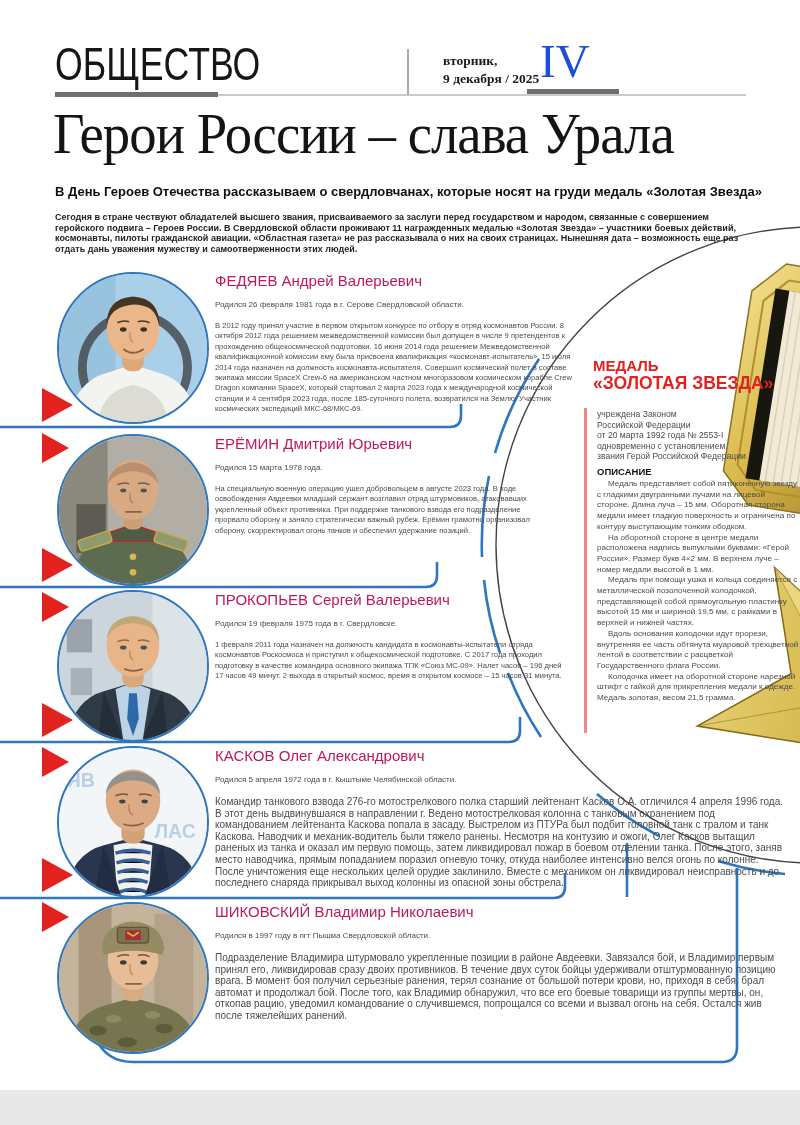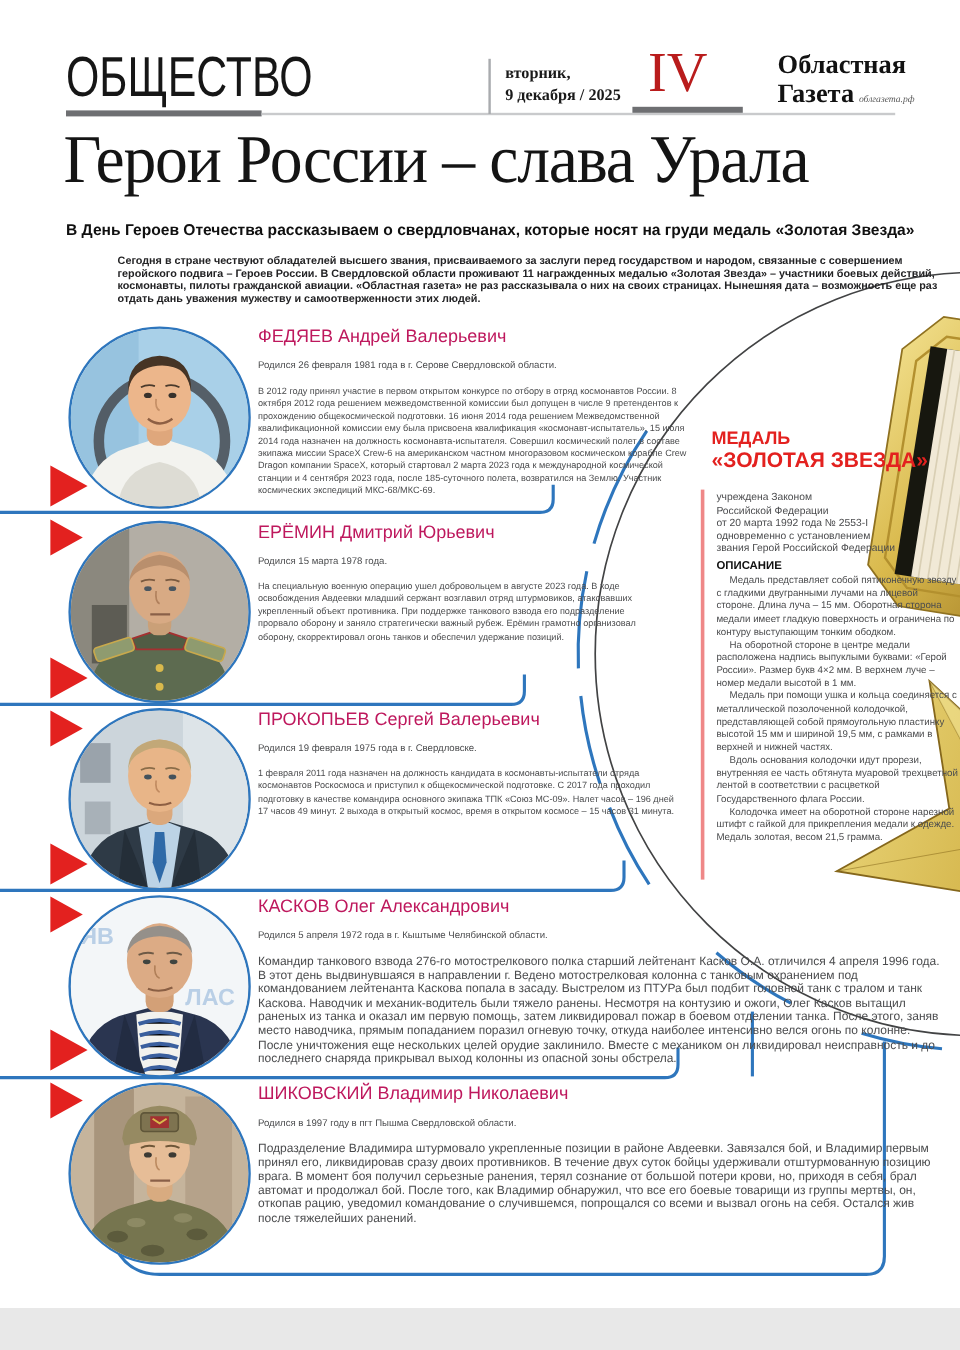--- a/index.html
+++ b/index.html
@@ -7,34 +7,34 @@
         font-family:"Liberation Sans", sans-serif;color:#4b4c4e;margin:0 auto;}
   .abs{position:absolute;}
 
   
   .section-title{left:55px;top:40px;font-size:47px;line-height:1;color:#161616;
     font-weight:500;letter-spacing:0px;transform:scaleX(.76);transform-origin:0 0;white-space:nowrap;}
   .bar-dark{background:#6e6f72;height:5px;}
   .bar1{left:55px;top:92px;width:163px;}
   .thin-rule{left:218px;top:94px;width:528px;height:1.5px;background:#c9cacc;}
   .v-divider{left:407px;top:49px;width:1.5px;height:46px;background:#a9abae;}
-  .date-block{left:421px;top:52px;font-family:"Liberation Serif",serif;font-weight:bold;
+  .date-block{left:443px;top:52px;font-family:"Liberation Serif",serif;font-weight:bold;
     font-size:13.5px;line-height:1.35;color:#1a1a1a;}
   .page-roman{left:540px;top:38px;font-family:"Liberation Serif",serif;font-size:47px;
-    line-height:1;color:#b91c1c;}
+    line-height:1;color:#1d4ed8;}
   .bar2{left:527px;top:89px;width:92px;}
   .masthead{left:648px;top:42px;font-family:"Liberation Serif",serif;font-weight:bold;
     font-size:22px;line-height:1.1;color:#121212;white-space:nowrap;}
   .masthead .site{font-size:8px;font-weight:normal;font-style:italic;color:#5a5a5a;margin-left:4px;}
 
   
   .headline{left:53px;top:104px;font-family:"Liberation Serif",serif;font-size:57px;line-height:1.05;
     color:#141414;font-weight:500;letter-spacing:-1px;transform:scaleX(.96);transform-origin:0 0;white-space:nowrap;}
   .subhead{left:55px;top:184px;font-size:13px;font-weight:bold;color:#101010;white-space:nowrap;}
-  .lead{left:55px;top:212px;width:692px;font-size:9px;font-weight:bold;line-height:10.6px;color:#232325;margin-left:43px;}
+  .lead{left:55px;top:212px;width:692px;font-size:9px;font-weight:bold;line-height:10.6px;color:#232325;}
 
   
   .p-head{font-size:15px;font-weight:normal;color:#be185d;white-space:nowrap;}
   .p-born{font-size:8px;color:#4b4c4e;}
   .p-bio{font-size:7.6px;line-height:10.4px;color:#4b4c4e;}
   .p-bio-lg{font-size:10px;line-height:11.6px;color:#4b4c4e;}
   .photo{left:57px;width:152px;height:152px;border-radius:50%;overflow:hidden;
     border:2.4px solid #2e76bd;box-sizing:border-box;background:#ddd;}
   .photo svg{display:block;width:100%;height:100%;}
 
@@ -132,24 +132,20 @@
   <div class="abs section-title z2">ОБЩЕСТВО</div>
   <div class="abs bar-dark bar1 z2"></div>
   <div class="abs thin-rule z2"></div>
   <div class="abs v-divider z2"></div>
   <div class="abs date-block z2">
     <span>вторник,</span><br>
     <span>9 декабря / 2025</span>
   </div>
   <div class="abs page-roman z2">IV</div>
   <div class="abs bar-dark bar2 z2"></div>
-  <div class="abs masthead z2">
-    <span>Областная</span><br>
-    <span>Газета</span><span class="site">облгазета.рф</span>
-  </div>
 
   <h1 class="abs headline z2" style="margin:0;">Герои России – слава Урала</h1>
   <div class="abs subhead z2">В День Героев Отечества рассказываем о свердловчанах, которые носят на груди медаль «Золотая Звезда»</div>
   <div class="abs lead z2">Сегодня в стране чествуют обладателей высшего звания, присваиваемого за заслуги перед государством и народом, связанные с совершением геройского подвига – Героев России.  В Свердловской области проживают 11 награжденных медалью «Золотая Звезда» – участники боевых действий,  космонавты, пилоты гражданской авиации. «Областная газета» не раз рассказывала о них на своих страницах. Нынешняя дата – возможность еще раз отдать дань уважения мужеству  и  самоотверженности этих людей.</div>
 
   <div class="abs photo z2" style="top:272px;">
     <svg viewBox="0 0 152 152">
       <rect width="152" height="152" fill="#a9d0e8"></rect>
         <rect width="58" height="152" fill="#97c3df"></rect>
       <circle cx="78" cy="96" r="54" fill="none" stroke="#464b51" stroke-width="9" opacity=".85"></circle>

